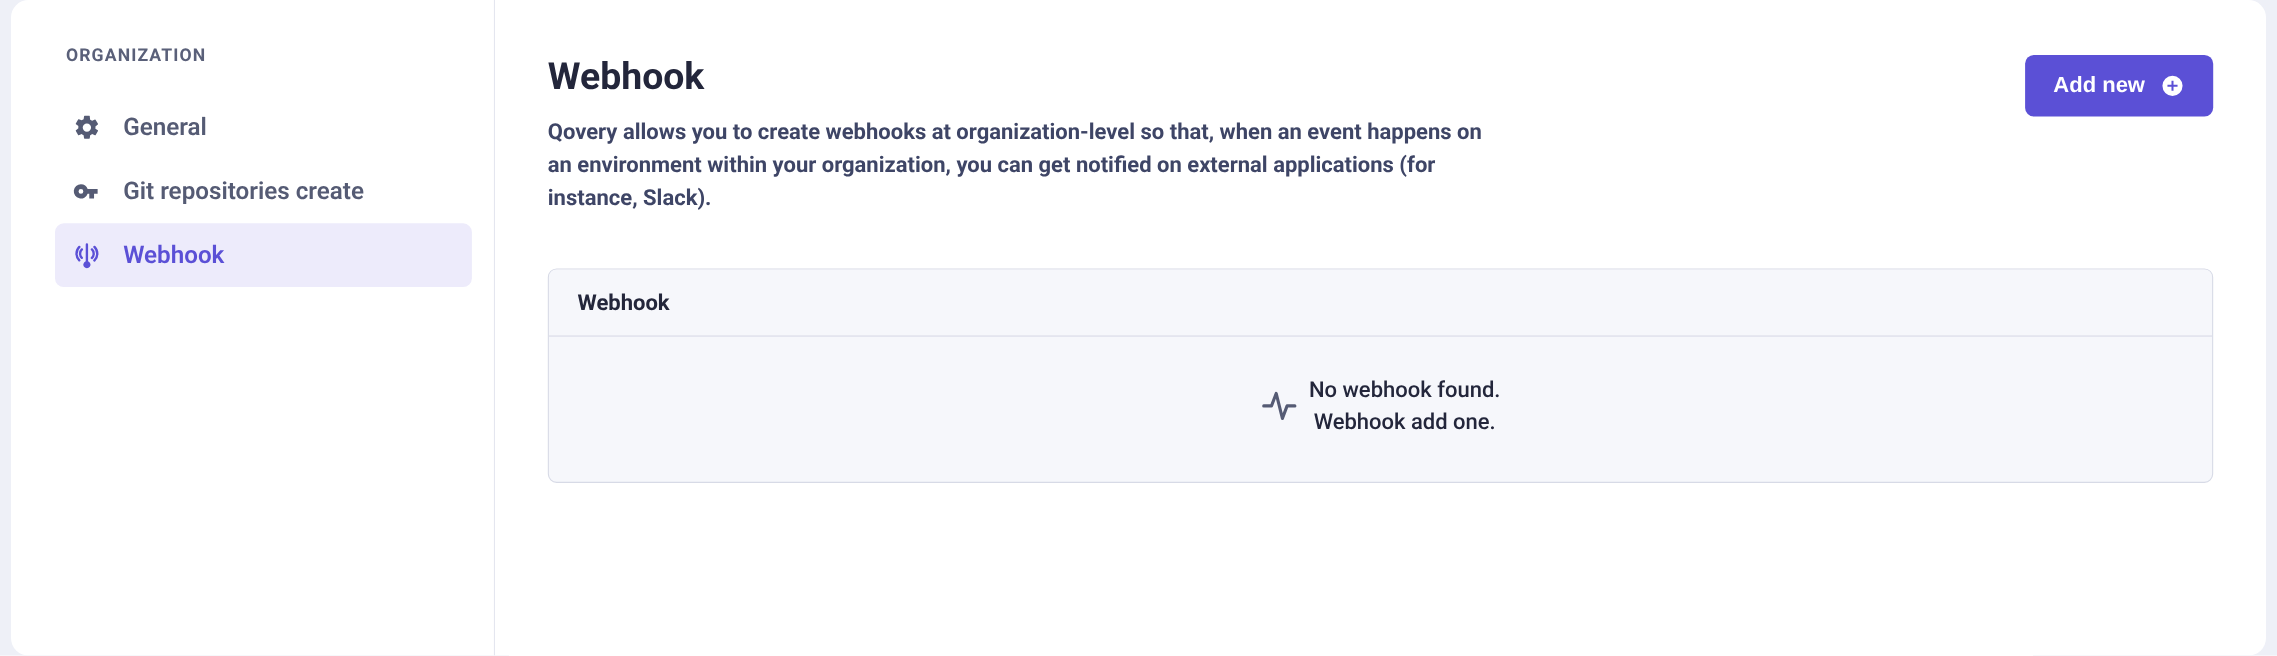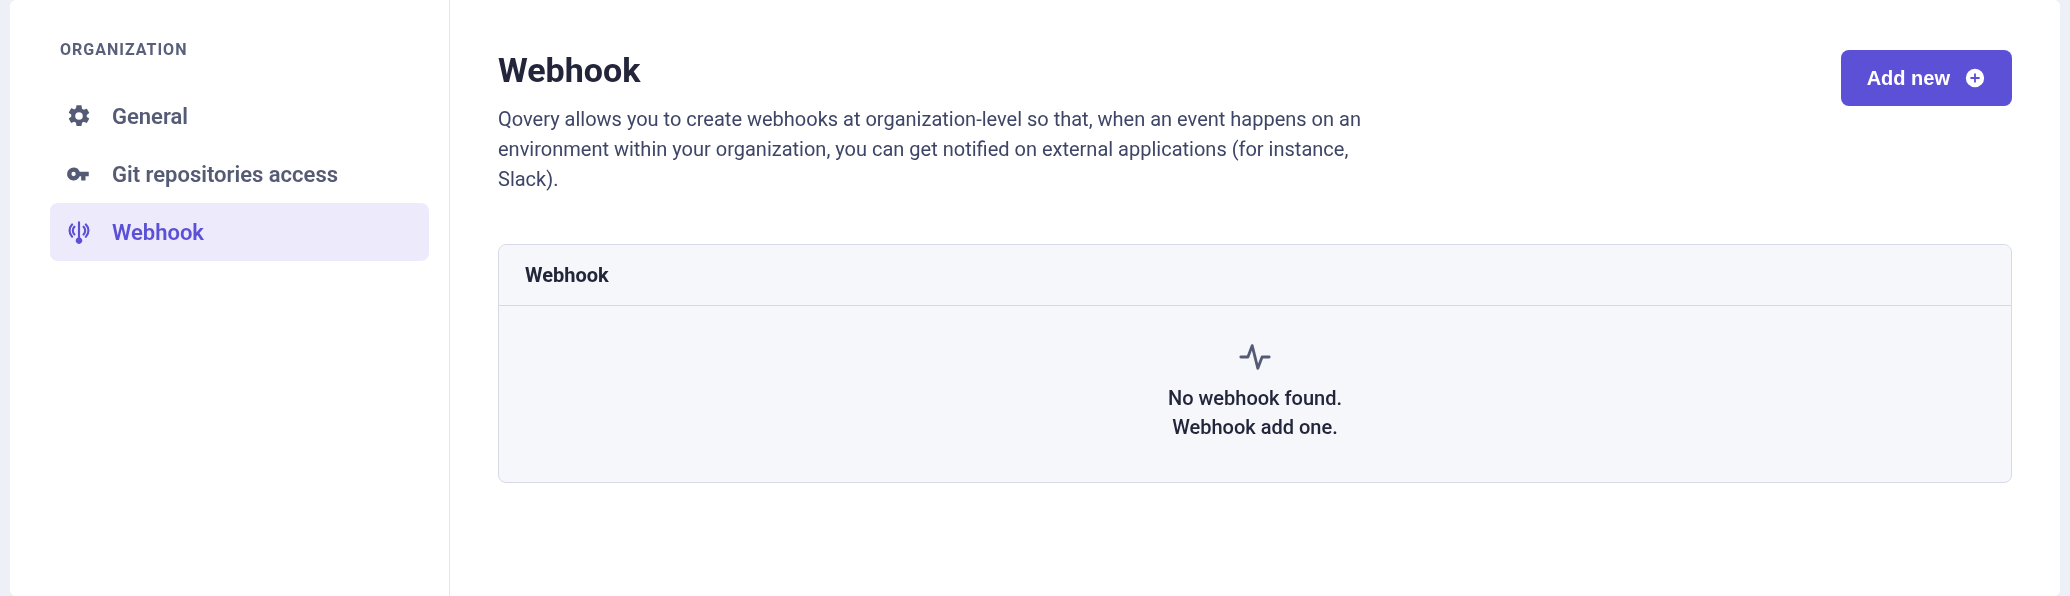--- a/index.html
+++ b/index.html
@@ -12,21 +12,21 @@
     background: #eef0f7;
     width: 2070px;
     height: 596px;
     overflow: hidden;
   }
   .page {
     background: #ffffff;
     margin: 0 10px;
     height: 596px;
     display: flex;
-    border-radius: 6px;
+    border-radius: 16px;
   }
   .sidebar {
     width: 440px;
     border-right: 1px solid #e4e6ef;
     padding: 40px 20px 20px 40px;
   }
   .sidebar-heading {
     font-size: 16px;
     font-weight: 700;
     letter-spacing: 1px;
@@ -97,21 +97,21 @@
   .page-title {
     font-size: 34px;
     font-weight: 700;
     color: #23263b;
     margin-bottom: 14px;
   }
   .page-description {
     font-size: 20px;
     line-height: 1.5;
     color: #3e4566;
-    font-weight: 400;
+    font-weight: 700;
   }
   .add-button {
     background: #5b50d6;
     color: #ffffff;
     border: none;
     border-radius: 8px;
     height: 56px;
     padding: 0 26px;
     display: flex;
     align-items: center;
@@ -140,21 +140,21 @@
     padding: 18px 26px;
     font-size: 20px;
     font-weight: 700;
     color: #23263b;
     border-bottom: 1px solid #d7dae6;
     background: #f6f7fb;
   }
   .card-body {
     padding: 34px 20px 40px 20px;
     display: flex;
-    flex-direction: column;
+    flex-direction: row;
     align-items: center;
     justify-content: center;
     gap: 10px;
   }
   .empty-icon {
     width: 34px;
     height: 34px;
     display: flex;
     align-items: center;
     justify-content: center;
@@ -191,21 +191,21 @@
 
 
 
 
     <div class="sidebar-item">
       <span class="icon">
         <svg viewBox="0 0 24 24">
             <path d="M12.65 10A5.99 5.99 0 0 0 7 6a6 6 0 1 0 5.65 8H14v4h4v-4h3v-4h-8.35zM7 14a2 2 0 1 1 2-2 2 2 0 0 1-2 2z"></path>
           </svg>
       </span>
-      <span class="sidebar-item-label">Git repositories access</span>
+      <span class="sidebar-item-label">Git repositories create</span>
     </div>
 
     <div class="sidebar-item active">
       <span class="icon">
         <svg viewBox="0 0 24 24">
             <path d="M12 2a1 1 0 0 0-1 1v14.17a3 3 0 1 0 2 0V3a1 1 0 0 0-1-1zM6.34 4.34a1 1 0 0 0-1.41 0 9 9 0 0 0 0 12.73 1 1 0 0 0 1.41-1.41 7 7 0 0 1 0-9.9 1 1 0 0 0 0-1.42zm12.73 0a1 1 0 0 0-1.41 1.42 7 7 0 0 1 0 9.9 1 1 0 1 0 1.41 1.41 9 9 0 0 0 0-12.73zM8.46 6.46a1 1 0 0 0-1.41 0 6 6 0 0 0 0 8.49 1 1 0 0 0 1.41-1.41 4 4 0 0 1 0-5.66 1 1 0 0 0 0-1.42zm8.49 0a1 1 0 0 0-1.41 1.42 4 4 0 0 1 0 5.66 1 1 0 1 0 1.41 1.41 6 6 0 0 0 0-8.49z"></path>
           </svg>
       </span>
       <span class="sidebar-item-label">Webhook</span>
     </div>

